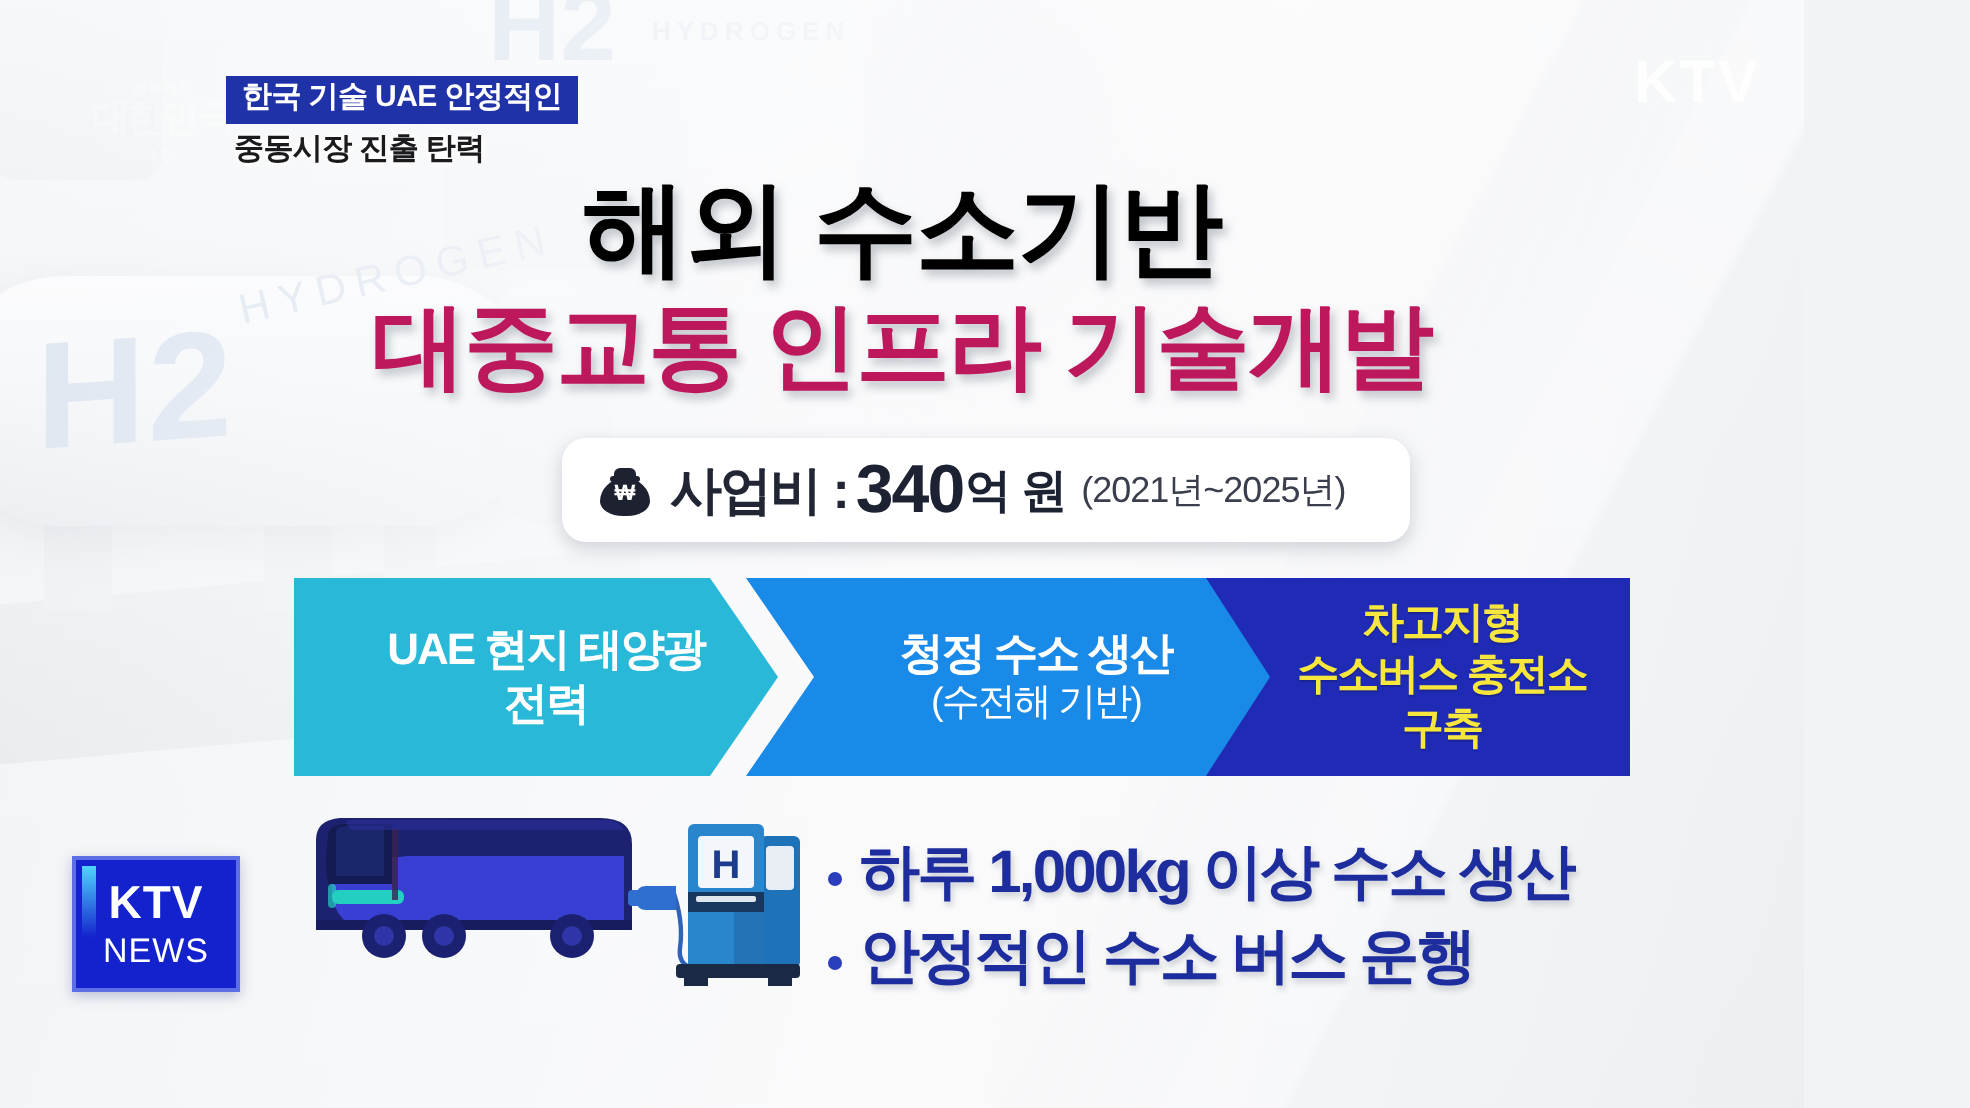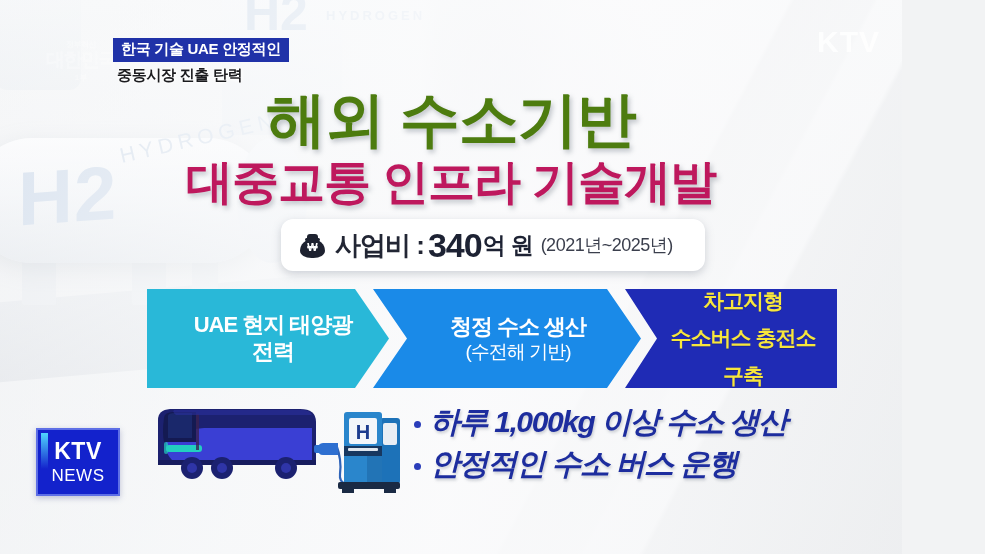--- a/index.html
+++ b/index.html
@@ -132,22 +132,22 @@
     line-height:1.12;
     text-shadow:0 0 4px #fff, 0 0 4px #fff, 0 0 6px #fff;
   }
 
   
   .title-wrap {
     position:absolute; left:0; right:0; top:86px;
     text-align:center;
   }
   .title-line1 {
-    font-size:60px; font-weight:bold;
-    color:#4d7c0f;
+    font-size:52px; font-weight:bold;
+    color:#000000;
     letter-spacing:-1px;
     line-height:1.12;
     text-shadow:2px 3px 5px rgba(120,128,140,.45);
   }
   .title-line2 {
     font-size:47px; font-weight:bold;
     color:#be185d;
     letter-spacing:-1px;
     line-height:1.15;
     margin-top:2px;
@@ -228,24 +228,23 @@
     clip-path:polygon(0 0, 208px 0, 242px 50%, 208px 100%, 0 100%);
     padding-left:32px;
   }
   .step-2 {
     left:226px; width:268px;
     background:#1a8ae8;
     clip-path:polygon(0 0, 234px 0, 268px 50%, 234px 100%, 0 100%, 34px 50%);
     align-items:center;
   }
   .step-3 {
-    left:478px; width:212px;
+    left:456px; width:212px;
     background:#1f2bb5;
     clip-path:polygon(0 0, 212px 0, 212px 100%, 0 100%, 32px 50%);
-    gap:11px;
   }
   .step-text {
     color:#ffffff;
     font-size:22px; font-weight:bold;
     letter-spacing:-1px; line-height:1.22;
   }
   .step-1 .step-text { padding-right:22px; }
   .step-2 .step-text { padding-left:22px; }
   .step-text-sub {
     color:#ffffff;
@@ -258,21 +257,21 @@
     font-size:21px; font-weight:bold;
     padding-left:24px;
     letter-spacing:-1px; line-height:1.24;
     text-shadow:0 1px 0 rgba(0,0,0,.18);
   }
 
   
   .illus { position:absolute; left:152px; top:398px; width:250px; height:96px; }
 
   
-  .bullets { position:absolute; left:414px; top:404px;font-style:italic; }
+  .bullets { position:absolute; left:414px; top:419px; }
   .bullet-row {
     display:flex; align-items:center;
     margin-bottom:6px;
   }
   .bullet-dot {
     width:7px; height:7px; border-radius:50%;
     background:#2a3dba; margin-right:9px; flex:0 0 auto;
     margin-top:4px;
   }
   .bullet-text {

